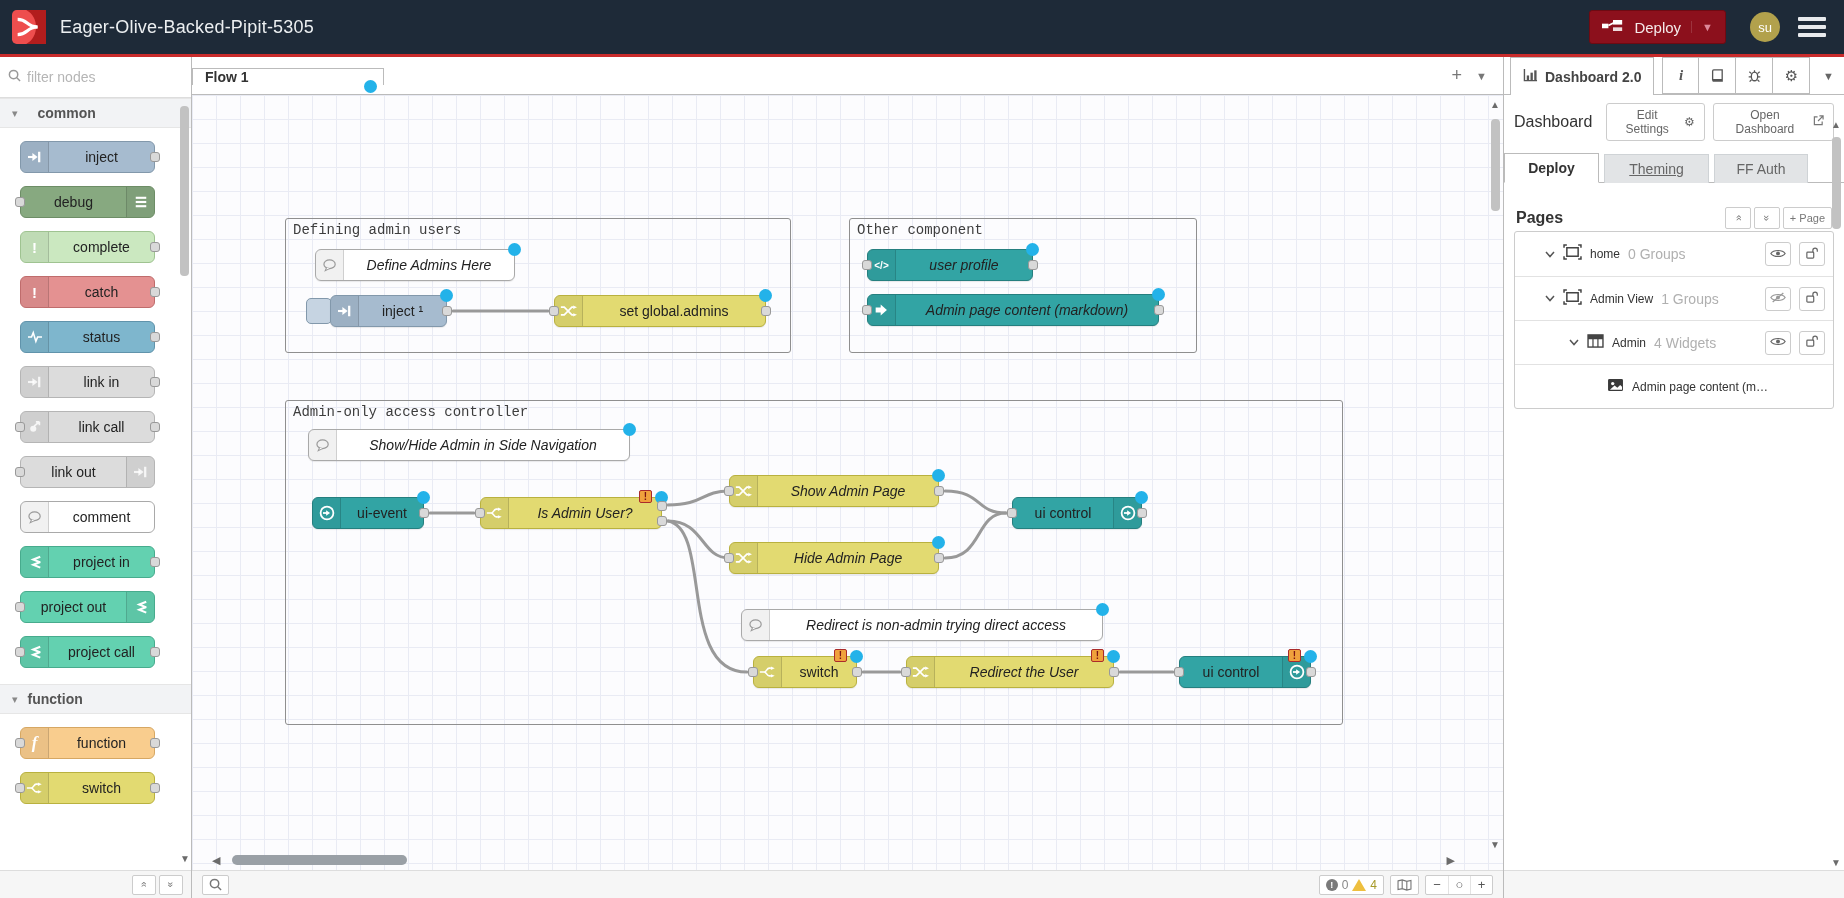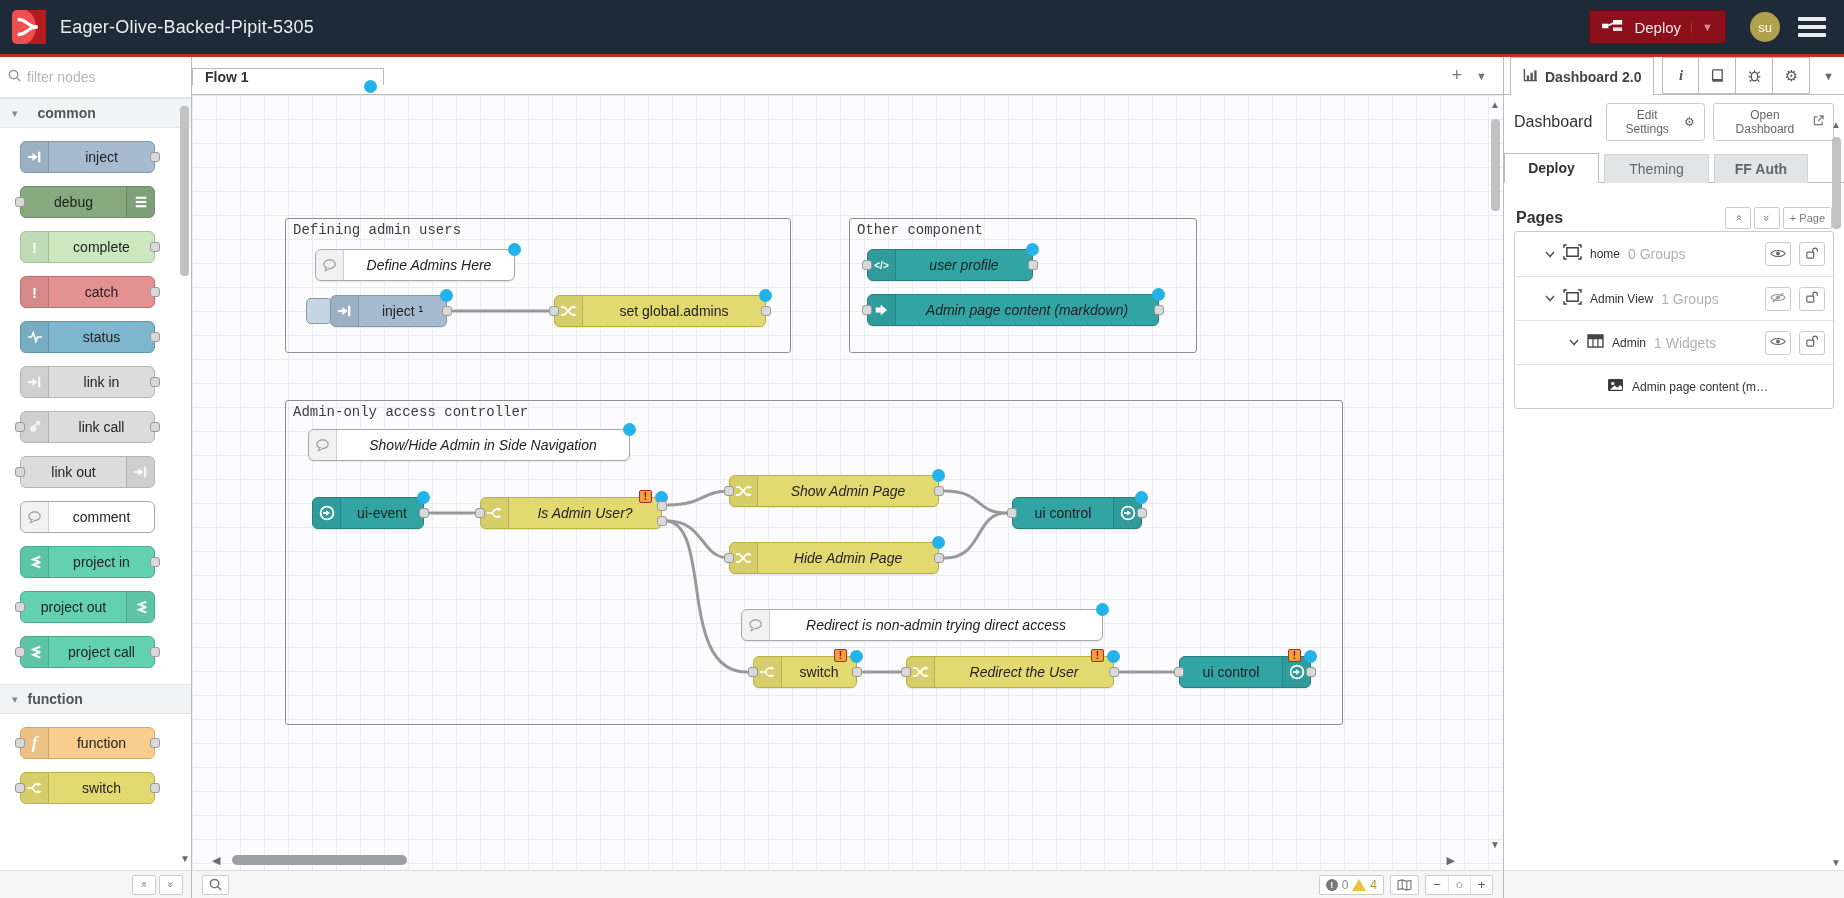--- a/index.html
+++ b/index.html
@@ -133,21 +133,21 @@
   .sb-iconbtn:first-child { border-left:1px solid #bbb; }
   .sb-caret { display:flex; align-items:center; color:#666; font-size:11px; padding:0 10px; margin-left:auto; }
   .sb-body { flex:1; position:relative; overflow:hidden; }
   .dash-row { display:flex; align-items:center; gap:8px; padding:8px 10px; }
   .dash-row .dtitle { font-size:16px; color:#333; margin-right:6px;text-align:center; }
   .mini-btn { display:flex; align-items:center; gap:6px; border:1px solid #ccc; background:#fff;
       border-radius:3px; font-size:12px; color:#666; padding:4px 9px; cursor:pointer; }
   .dash-tabs { display:flex; align-items:flex-end; border-bottom:1px solid #bbb; padding-top:4px; }
   .dash-tab { font-size:14px; padding:6px 0; text-align:center; border:1px solid #cfd3d6; border-bottom:none;
       background:#e2e4e6; color:#666; margin-bottom:-1px; cursor:pointer; }
-  .dash-tab.t0 { width:95px; } .dash-tab.t1 { width:105px; margin-left:5px; } .dash-tab.t2 { width:94px; margin-left:5px;font-weight:bold; }
+  .dash-tab.t0 { width:95px; } .dash-tab.t1 { width:105px; margin-left:5px;text-decoration:underline; } .dash-tab.t2 { width:94px; margin-left:5px; }
   .dash-tab.active { background:#fff; border-color:#bbb; border-bottom:1px solid #fff; font-weight:bold; color:#333; }
   .pages-hdr { display:flex; align-items:center; margin:24px 12px 2px 12px; }
   .pages-hdr .ptitle { font-size:16px; font-weight:bold; color:#333; }
   .pages-hdr .pbtns { margin-left:auto; display:flex; gap:3px; }
   .pg-btn { border:1px solid #ccc; background:#fff; border-radius:2px; height:22px; min-width:26px;
       font-size:11px; color:#777; display:flex; align-items:center; justify-content:center; padding:0 6px; cursor:pointer; }
   .rot90 { display:inline-block; transform:rotate(90deg); }
   .rotm90 { display:inline-block; transform:rotate(-90deg); }
   .pages-desc { font-style:italic; color:#a9a9a9; font-size:12.5px; line-height:1.5; margin:8px 12px 12px 12px; }
   .tree { border:1px solid #ccc; border-radius:3px; margin:0 10px; }
@@ -816,21 +816,21 @@
                 </svg>
             </span>
             <span>
               <svg viewBox="0 0 18 15" width="17" height="14">
                   <rect x="1" y="1" width="16" height="13" fill="none" stroke="#444" stroke-width="1.5"></rect>
                   <path d="M1 5 H17 M6.3 5 V14 M11.6 5 V14" stroke="#444" stroke-width="1.3"></path>
                   <rect x="1" y="1" width="16" height="4" fill="#444"></rect>
                 </svg>
             </span>
             <span class="tname">Admin</span>
-            <span class="tmeta">1 Widgets</span>
+            <span class="tmeta">4 Widgets</span>
             <span class="tsp"></span>
             <button class="tbtn">
               <span>
                 <svg viewBox="0 0 18 12" width="16" height="11">
                     <path d="M1 6 C4 1.5 14 1.5 17 6 C14 10.5 4 10.5 1 6 z" fill="none" stroke="#666" stroke-width="1.4"></path>
                     <circle cx="9" cy="6" r="2.2" fill="#666"></circle>
                   </svg>
               </span>
             </button>
             <button class="tbtn">

